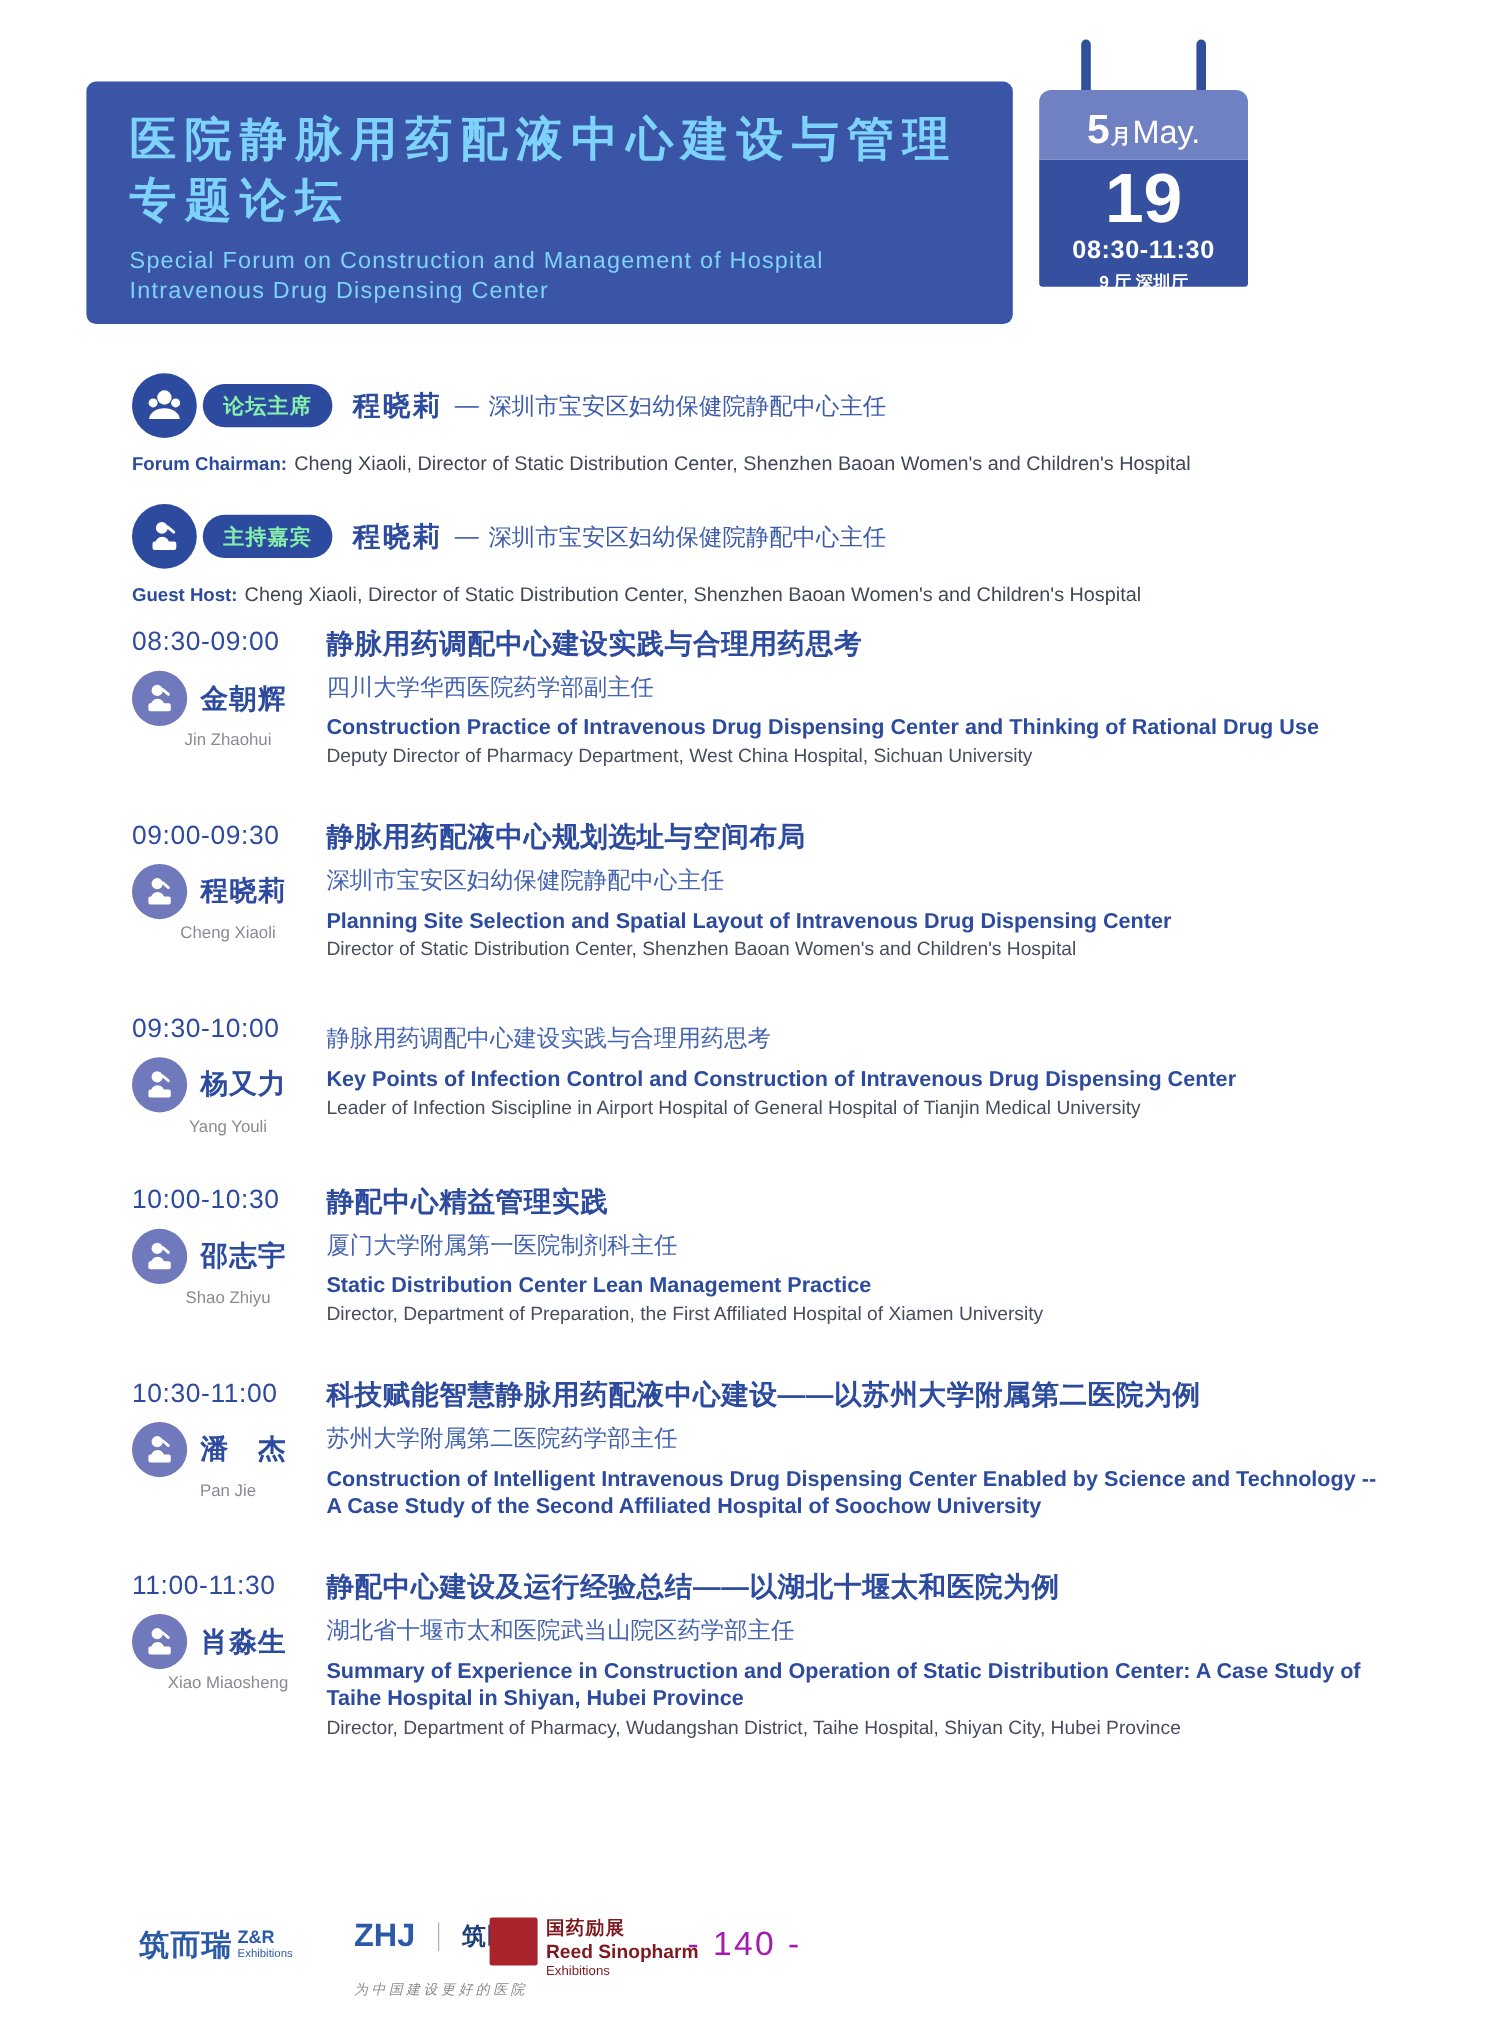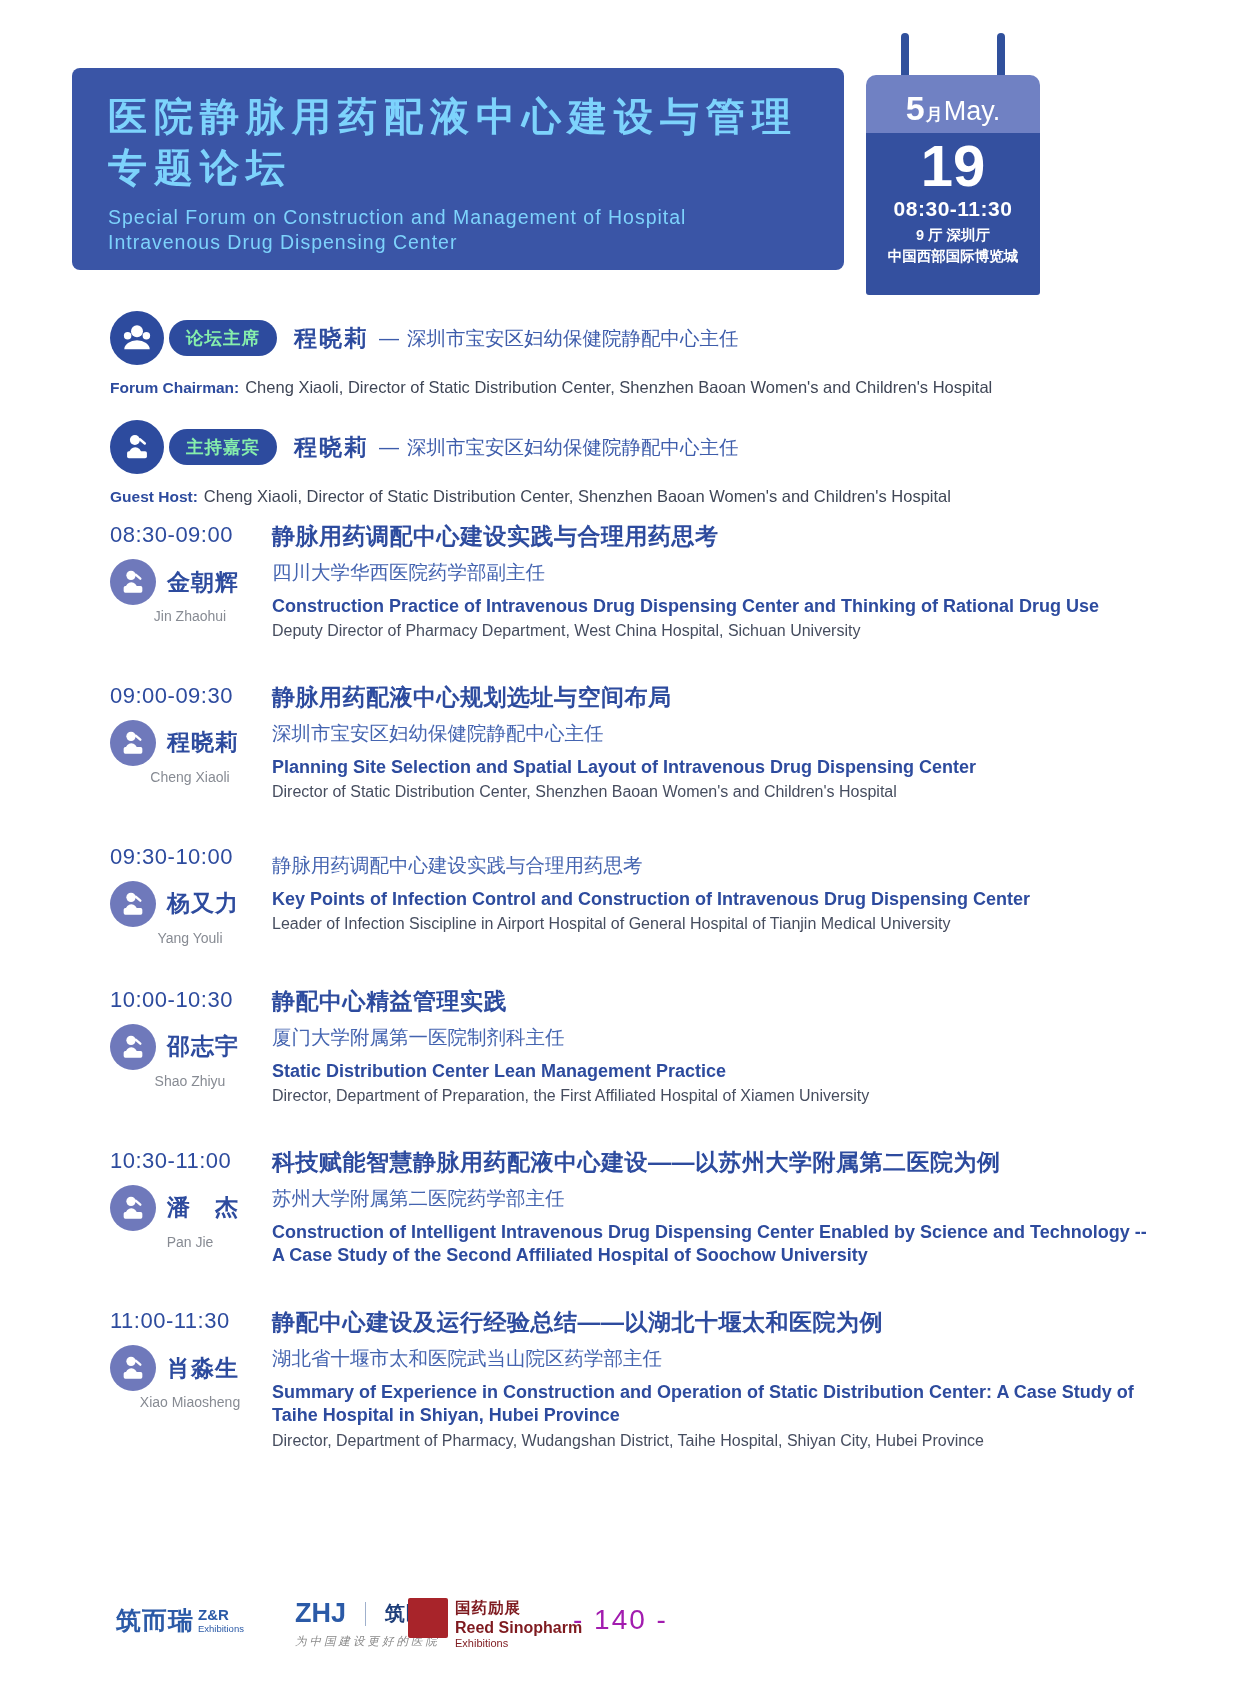--- a/index.html
+++ b/index.html
@@ -9,21 +9,21 @@
   
   .header-main{position:absolute;left:72px;top:68px;width:772px;height:202px;background:#3a55a6;border-radius:8px;box-sizing:border-box;padding:24px 34px 0 36px;color:#7dd3fc;}
   .h-title{font-size:39px;font-weight:800;letter-spacing:7px;line-height:1.3;}
   .h-sub{margin-top:12px;font-size:19.5px;font-weight:500;letter-spacing:1px;line-height:1.25;}
 
   .calendar{position:absolute;left:866px;top:75px;width:174px;height:195px;}
   .cal-band{position:relative;height:58px;background:#7081c3;border-radius:10px 10px 0 0;display:flex;align-items:baseline;justify-content:center;color:#fff;padding-top:16px;box-sizing:border-box;}
   .cal-month-num{font-size:34px;font-weight:800;line-height:1;}
   .cal-month-cn{font-size:17px;font-weight:700;margin:0 1px;}
   .cal-month-en{font-size:27px;font-weight:500;}
-  .cal-body{height:162px;background:#34509f;color:#fff;text-align:center;border-radius:0 0 3px 3px;}
+  .cal-body{height:106px;background:#34509f;color:#fff;text-align:center;border-radius:0 0 3px 3px;}
   .cal-day{font-size:58px;font-weight:800;line-height:1.05;padding-top:3px;}
   .cal-time{font-size:21px;font-weight:700;letter-spacing:.5px;}
   .cal-venue1{font-size:14.5px;font-weight:700;margin-top:5px;}
   .cal-venue2{font-size:14.5px;font-weight:700;margin-top:2px;}
   .pin{position:absolute;top:-42px;width:22px;height:60px;}
   .pin.left{left:28px;} .pin.right{right:28px;}
   .pin-cap{position:absolute;left:0;top:22px;width:22px;height:36px;border-radius:11px;background:#fff;}
   .pin-stem{position:absolute;left:7px;top:0;width:8px;height:52px;border-radius:4px;background:#30509c;}
 
   
@@ -56,21 +56,21 @@
   .footer-logo1{position:absolute;left:116px;top:1604px;display:flex;align-items:flex-start;color:#2b5aa7;}
   .fl1-cn{font-size:25px;font-weight:800;letter-spacing:1px;}
   .fl1-stack{margin-left:4px;line-height:1;padding-top:3px;}
   .fl1-zr{font-size:15px;font-weight:800;}
   .fl1-ex{font-size:9.5px;margin-top:2px;}
   .footer-logo2{position:absolute;left:295px;top:1598px;}
   .fl2-top{display:flex;align-items:center;gap:12px;}
   .fl2-zhj{font-size:27px;font-weight:800;color:#2b5aa7;letter-spacing:0;}
   .fl2-sep{width:1px;height:24px;background:#9fb0cc;margin:0 7px;}
   .fl2-cn{font-size:20px;font-weight:800;color:#1f3f7a;letter-spacing:1px;}
-  .fl2-tag{margin-top:5px;font-size:11.5px;color:#8a8a8a;letter-spacing:3px;font-family:"DejaVu Serif", serif;font-style:italic;}
+  .fl2-tag{margin-top:22px;font-size:11.5px;color:#8a8a8a;letter-spacing:3px;font-family:"DejaVu Serif", serif;font-style:italic;}
   .footer-logo3{position:absolute;left:408px;top:1598px;display:flex;}
   .fl3-seal{width:40px;height:40px;background:#a8242a;border-radius:2px;}
   .fl3-stack{margin-left:7px;color:#7e1a1f;line-height:1.1;padding-top:1px;}
   .fl3-cn{font-size:15.5px;font-weight:800;letter-spacing:1px;}
   .fl3-en1{font-size:16px;margin-top:3px;font-weight:bold;}
   .fl3-en2{font-size:11px;}
   .page-num{position:absolute;left:573px;top:1604px;font-size:28px;color:#a21caf;letter-spacing:2px;}
 </style>
 </head>
 <body>

